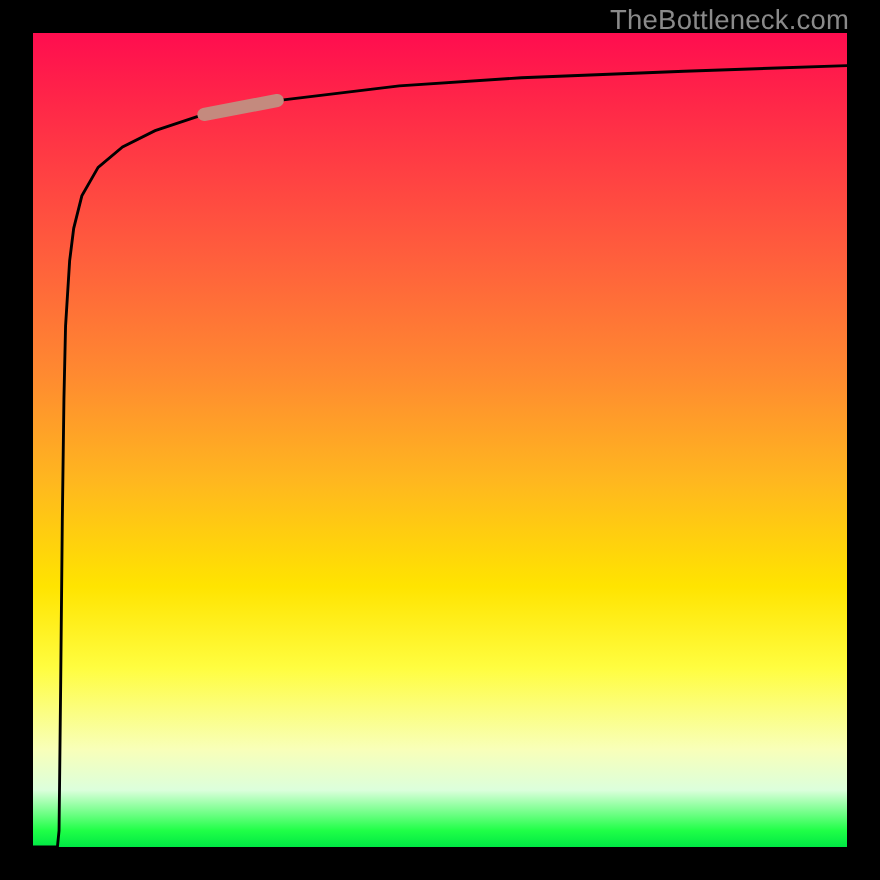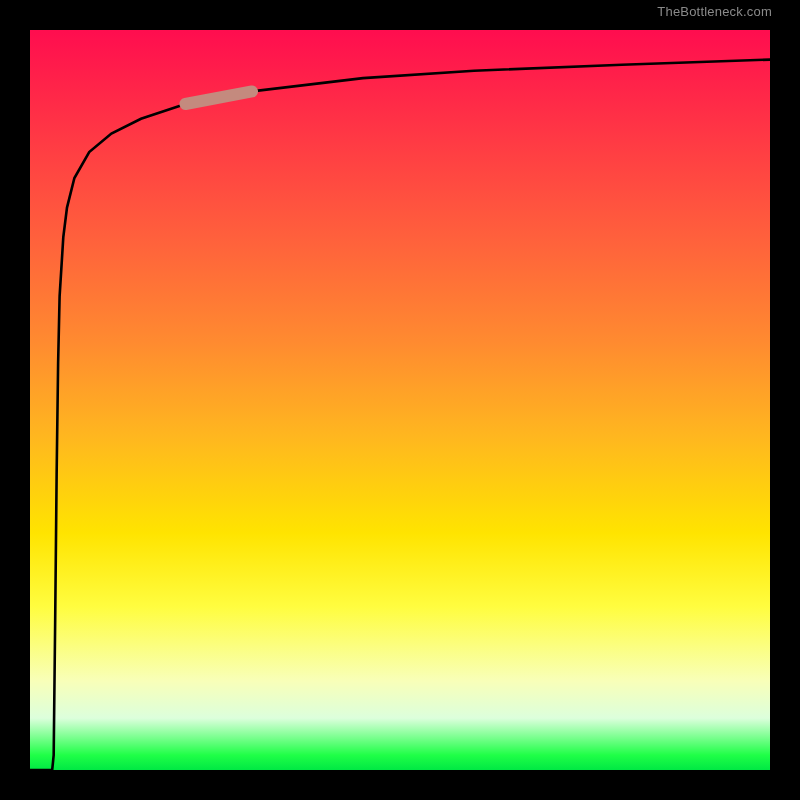--- a/index.html
+++ b/index.html
@@ -42,21 +42,21 @@
     left: 0;
     top: 0;
     width: 740px;
     height: 740px;
   }
   .watermark {
     position: absolute;
     top: 4px;
     right: 28px;
     font-family: Arial, Helvetica, sans-serif;
-    font-size: 13px;
+    font-size: 25px;
     color: #8a8a8a;
     letter-spacing: 0.2px;
   }
 </style>
 </head>
 <body>
 
 <div class="stage">
 
   <div class="plot-area">

